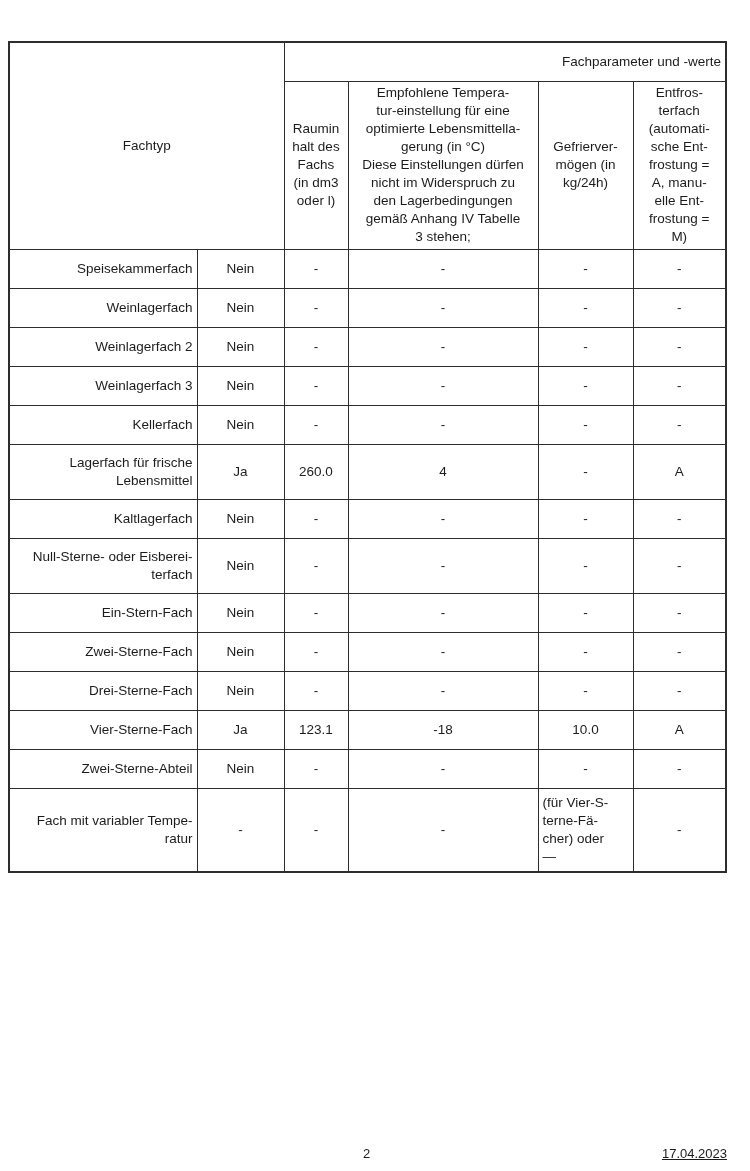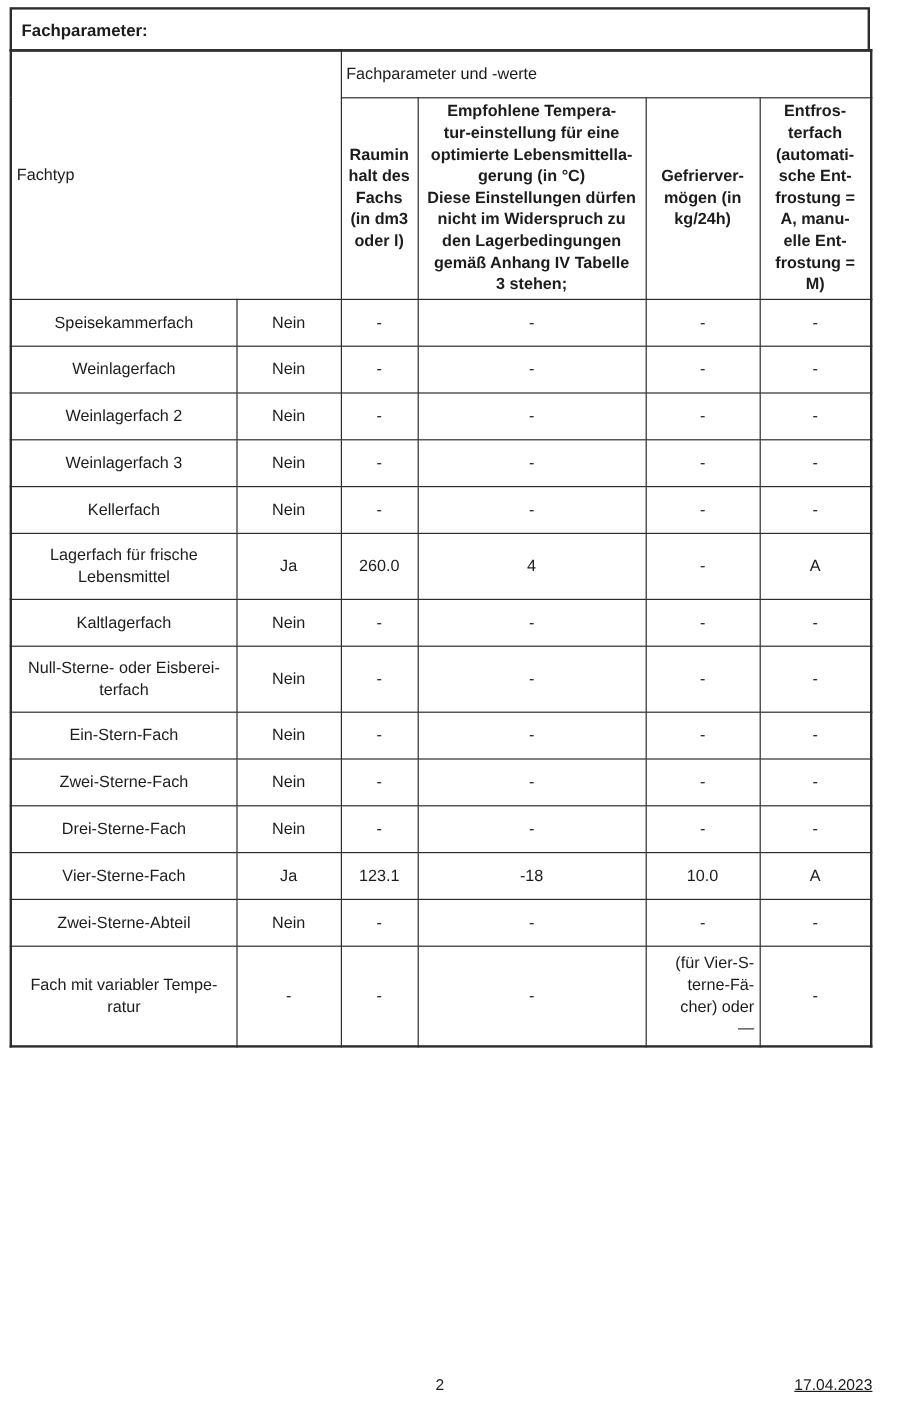--- a/index.html
+++ b/index.html
@@ -43,42 +43,41 @@
     white-space: pre-line;
     padding: 2px 4px;
     overflow: hidden;
   }
   tr.header-group-row { height: 39px; }
   tr.header-cols-row { height: 168px; }
   tr.body-row { height: 39px; }
   tr.body-row.tall { height: 55px; }
   tr.body-row.tallest { height: 84px; }
   td.corner-header {
-    text-align: left;
+    text-align: center;
     vertical-align: middle;
     margin-top: 44px;
   }
   td.group-header {
-    text-align: left;
+    text-align: right;
     vertical-align: middle;
   }
   td.col-header {
     text-align: center;
     vertical-align: top;
     padding-top: 6px;
-    font-weight: bold;
   }
   td.cell-name {
-    text-align: center;
+    text-align: right;
     padding-left: 8px;
     padding-right: 6px;
   }
   td.cell-center { text-align: center; }
   td.cell-note {
-    text-align: right;
+    text-align: left;
     padding-left: 6px;
     vertical-align: middle;
   }
   .footer {
     position: absolute;
     left: 0;
     top: 1146px;
     width: 750px;
     height: 18px;
     font-size: 13px;
@@ -93,23 +92,20 @@
     position: absolute;
     right: 23px;
     text-decoration: underline;
   }
 </style>
 </head>
 <body>
 
 <div class="page">
 
-  <div class="title-box">
-    <span>Fachparameter:</span>
-  </div>
 
   <table class="fach-table">
     <colgroup>
       <col style="width:188px">
       <col style="width:87px">
       <col style="width:64px">
       <col style="width:190px">
       <col style="width:95px">
       <col style="width:93px">
     </colgroup>

